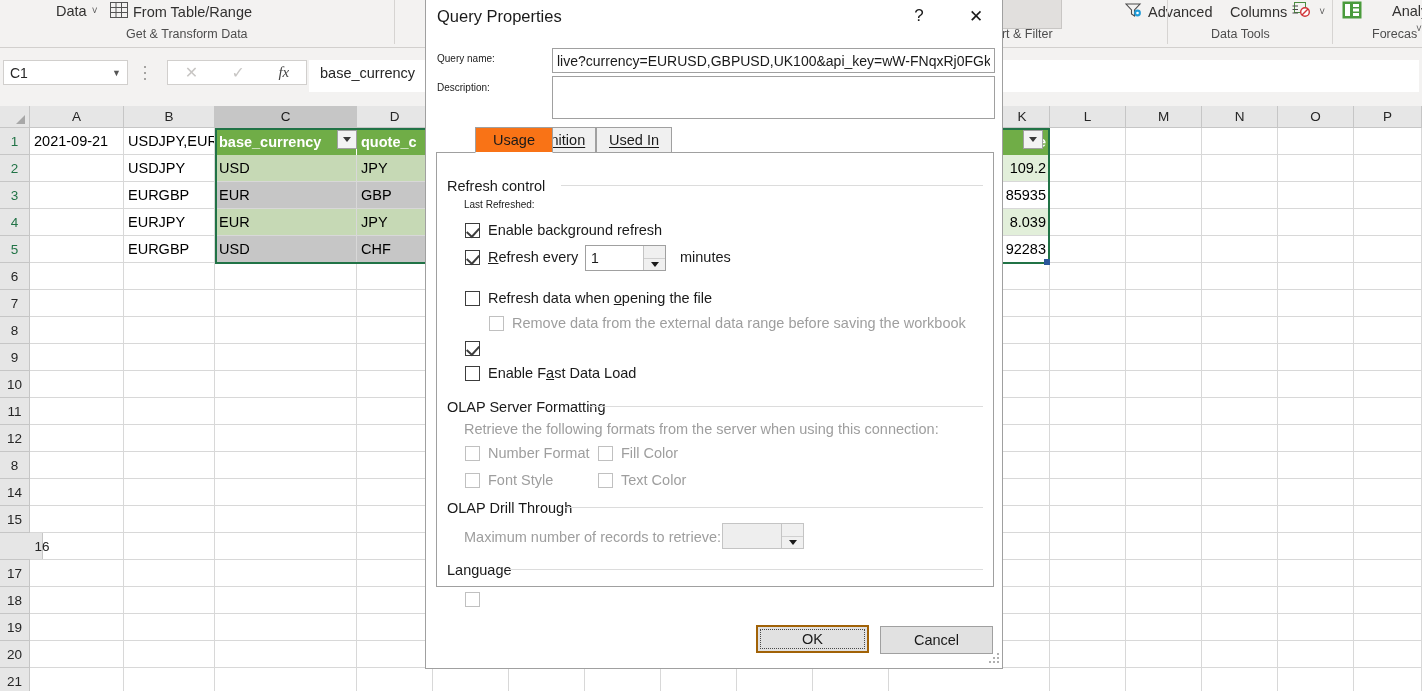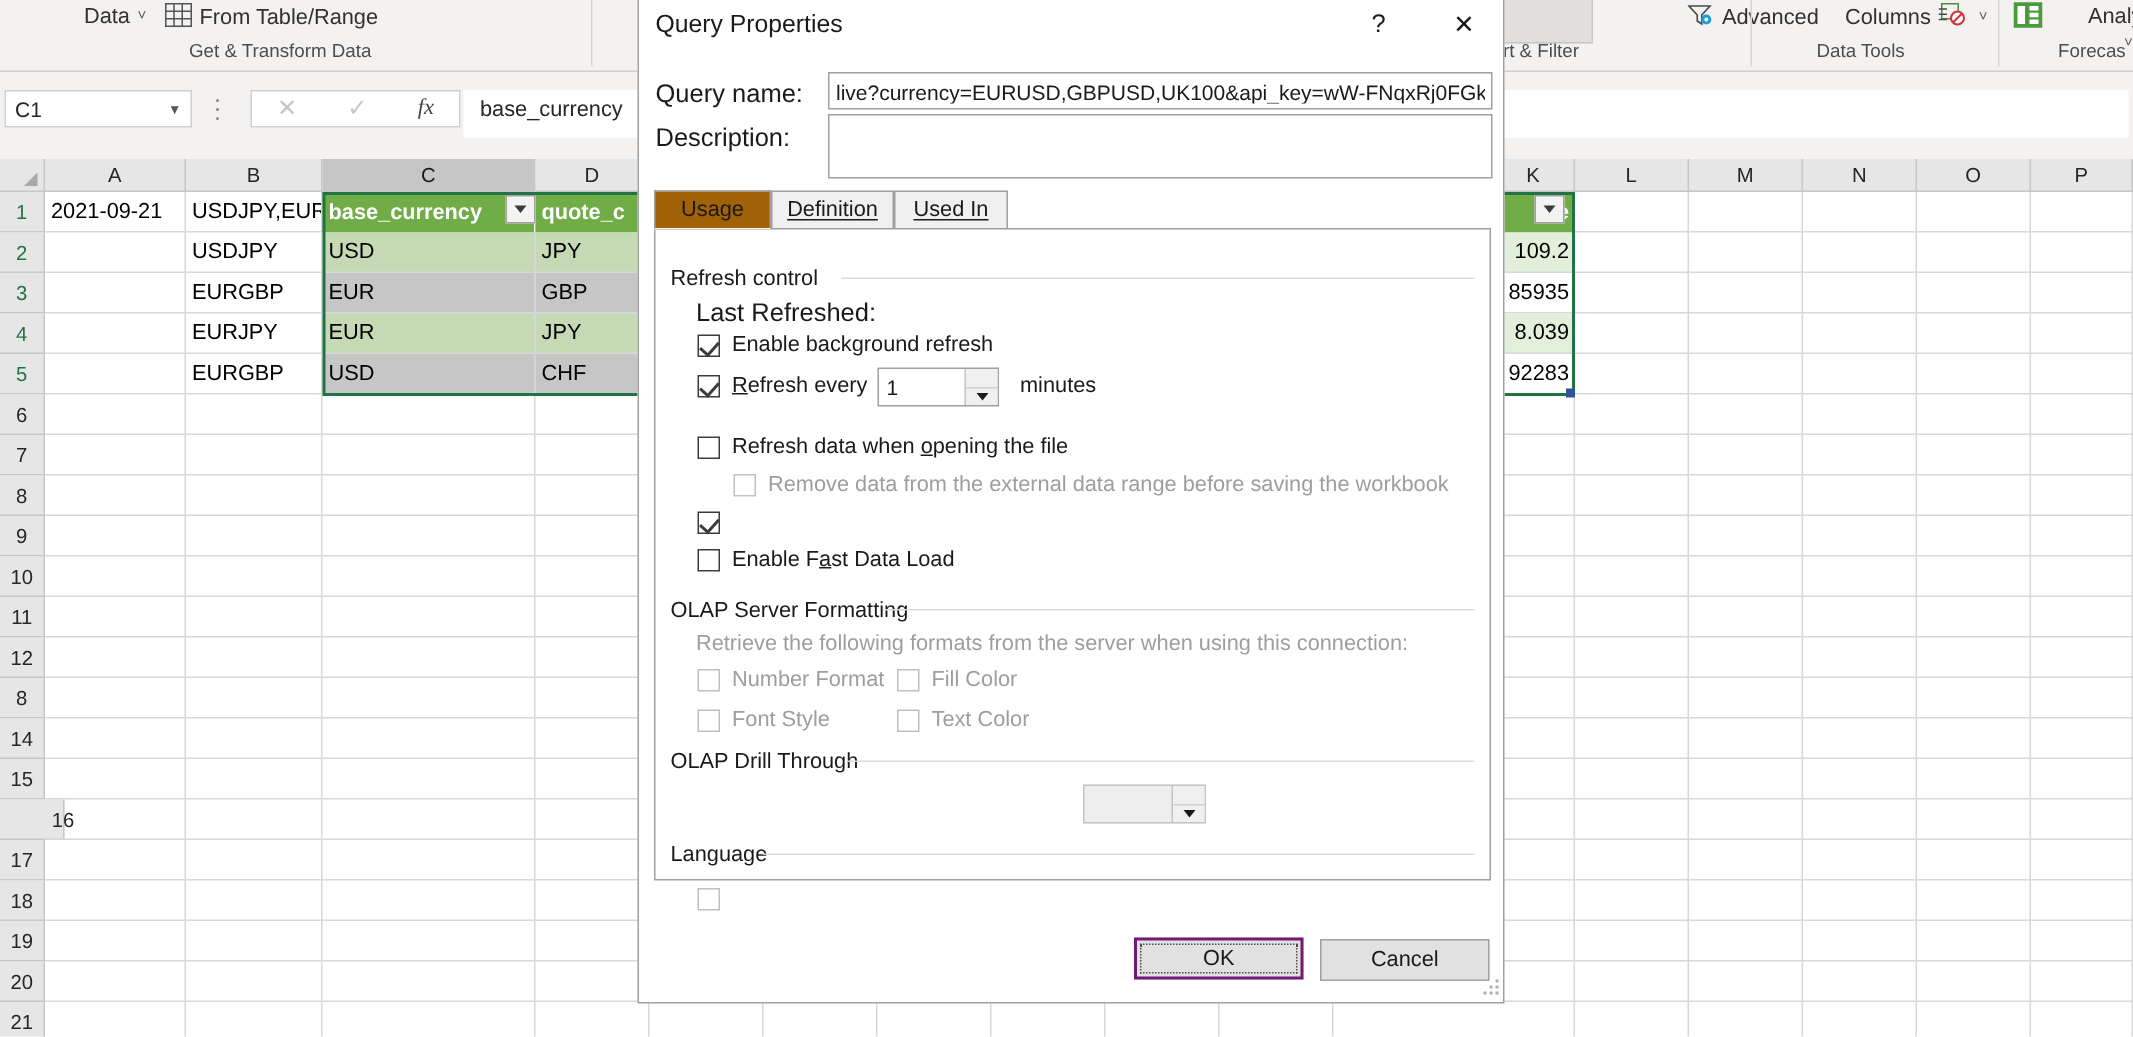--- a/index.html
+++ b/index.html
@@ -74,30 +74,30 @@
 
   
   #dlg{position:absolute;left:425px;top:-4px;width:578px;height:673px;background:#fff;
        border:1px solid #a0a0a0;box-sizing:border-box;box-shadow:0 0 0 0 rgba(0,0,0,0);}
   .dlg-title{position:absolute;left:0;top:0;width:100%;height:40px;background:#fff;}
   .dlg-title .t{position:absolute;left:11px;top:10px;font-size:16.5px;color:#1a1a1a;}
   .ttlbtn{position:absolute;top:2px;width:46px;height:34px;display:flex;align-items:center;justify-content:center;
           font-size:17px;color:#1a1a1a;}
   .dlg-body{position:absolute;left:0;top:40px;width:100%;bottom:0;background:#fff;}
 
-  .lbl{position:absolute;font-size:17px;color:#1a1a1a;white-space:nowrap;}
+  .lbl{position:absolute;font-size:10px;color:#1a1a1a;white-space:nowrap;}
   .txtin{position:absolute;background:#fff;border:1px solid #a0a0a0;box-sizing:border-box;
          font-size:14px;color:#1a1a1a;padding:2px 4px;font-family:"Liberation Sans",sans-serif;}
 
   
   .tabstrip{position:absolute;left:10px;top:90px;width:558px;height:26px;}
   .tabstrip .base{position:absolute;left:0;bottom:0;width:100%;height:1px;background:#a0a0a0;}
   .tab{position:absolute;top:0;height:26px;box-sizing:border-box;display:flex;align-items:center;
        justify-content:center;font-size:14.5px;color:#1a1a1a;background:#f0f0f0;border:1px solid #a0a0a0;}
-  .tab.active{background:#a16207;border-bottom:1px solid #fff;z-index:2;}
+  .tab.active{background:#f97316;border-bottom:1px solid #fff;z-index:2;margin-left:39px;}
   .tabpanel{position:absolute;left:10px;top:115px;width:558px;height:435px;background:#fff;
             border:1px solid #a0a0a0;box-sizing:border-box;}
 
   
   .grp{position:absolute;font-size:14.5px;color:#1a1a1a;white-space:nowrap;}
   .grpline{position:absolute;height:1px;background:#dcdcdc;}
 
   
   .cb{position:absolute;width:15px;height:15px;border:1px solid #3c3c3c;background:#fff;box-sizing:border-box;}
   .cb.dis{border-color:#c0c0c0;background:#fff;}
@@ -113,21 +113,21 @@
   .spin .btns{width:21px;border-left:1px solid #c4c4c4;display:flex;flex-direction:column;background:#f0f0f0;}
   .spin .btns b{flex:1;display:flex;align-items:center;justify-content:center;}
   .spin .btns b:first-child{border-bottom:1px solid #d0d0d0;}
   .ar-up{border-style:solid;border-width:0 4px 5px 4px;border-color:#1a1a1a transparent transparent transparent;
          transform:rotate(180deg);}
   .ar-dn{border-style:solid;border-width:5px 4px 0 4px;border-color:#1a1a1a transparent transparent transparent;}
 
   
   .btn{position:absolute;height:28px;background:#e1e1e1;border:1px solid #a0a0a0;box-sizing:border-box;
        display:flex;align-items:center;justify-content:center;font-size:14.5px;color:#1a1a1a;}
-  .btn.primary{background:#e1e1e1;border:2px solid #701a75;}
+  .btn.primary{background:#e1e1e1;border:2px solid #a16207;}
   .btn.primary .inner{position:absolute;inset:2px;border:1px dotted #4a4a4a;}
 
   .grip{position:absolute;right:1px;bottom:1px;width:16px;height:16px;}
   .grip i{position:absolute;background:#b0b0b0;width:2px;height:2px;}
 </style>
 </head>
 <body>
 
 <div id="excel">
 
@@ -695,20 +695,21 @@
       <div class="cbl dis" style="left:184px;top:292px;">Fill Color</div>
 
       <div class="cb dis" style="left:28px;top:320px;"></div>
       <div class="cbl dis" style="left:51px;top:319px;">Font Style</div>
       <div class="cb dis" style="left:161px;top:320px;"></div>
       <div class="cbl dis" style="left:184px;top:319px;">Text Color</div>
 
       <div class="grp" style="left:10px;top:347px;">OLAP Drill Through</div>
       <div class="grpline" style="left:128px;top:354px;width:418px;"></div>
 
+      <div class="cbl dis" style="left:27px;top:376px;">Maximum number of records to retrieve:</div>
       <div class="spin dis" style="left:285px;top:370px;width:82px;height:26px;">
         <div class="v"></div>
         <div class="btns">
           <b>
               <i class="ar-up"></i>
             </b>
           <b>
               <i class="ar-dn"></i>
             </b>
         </div>

